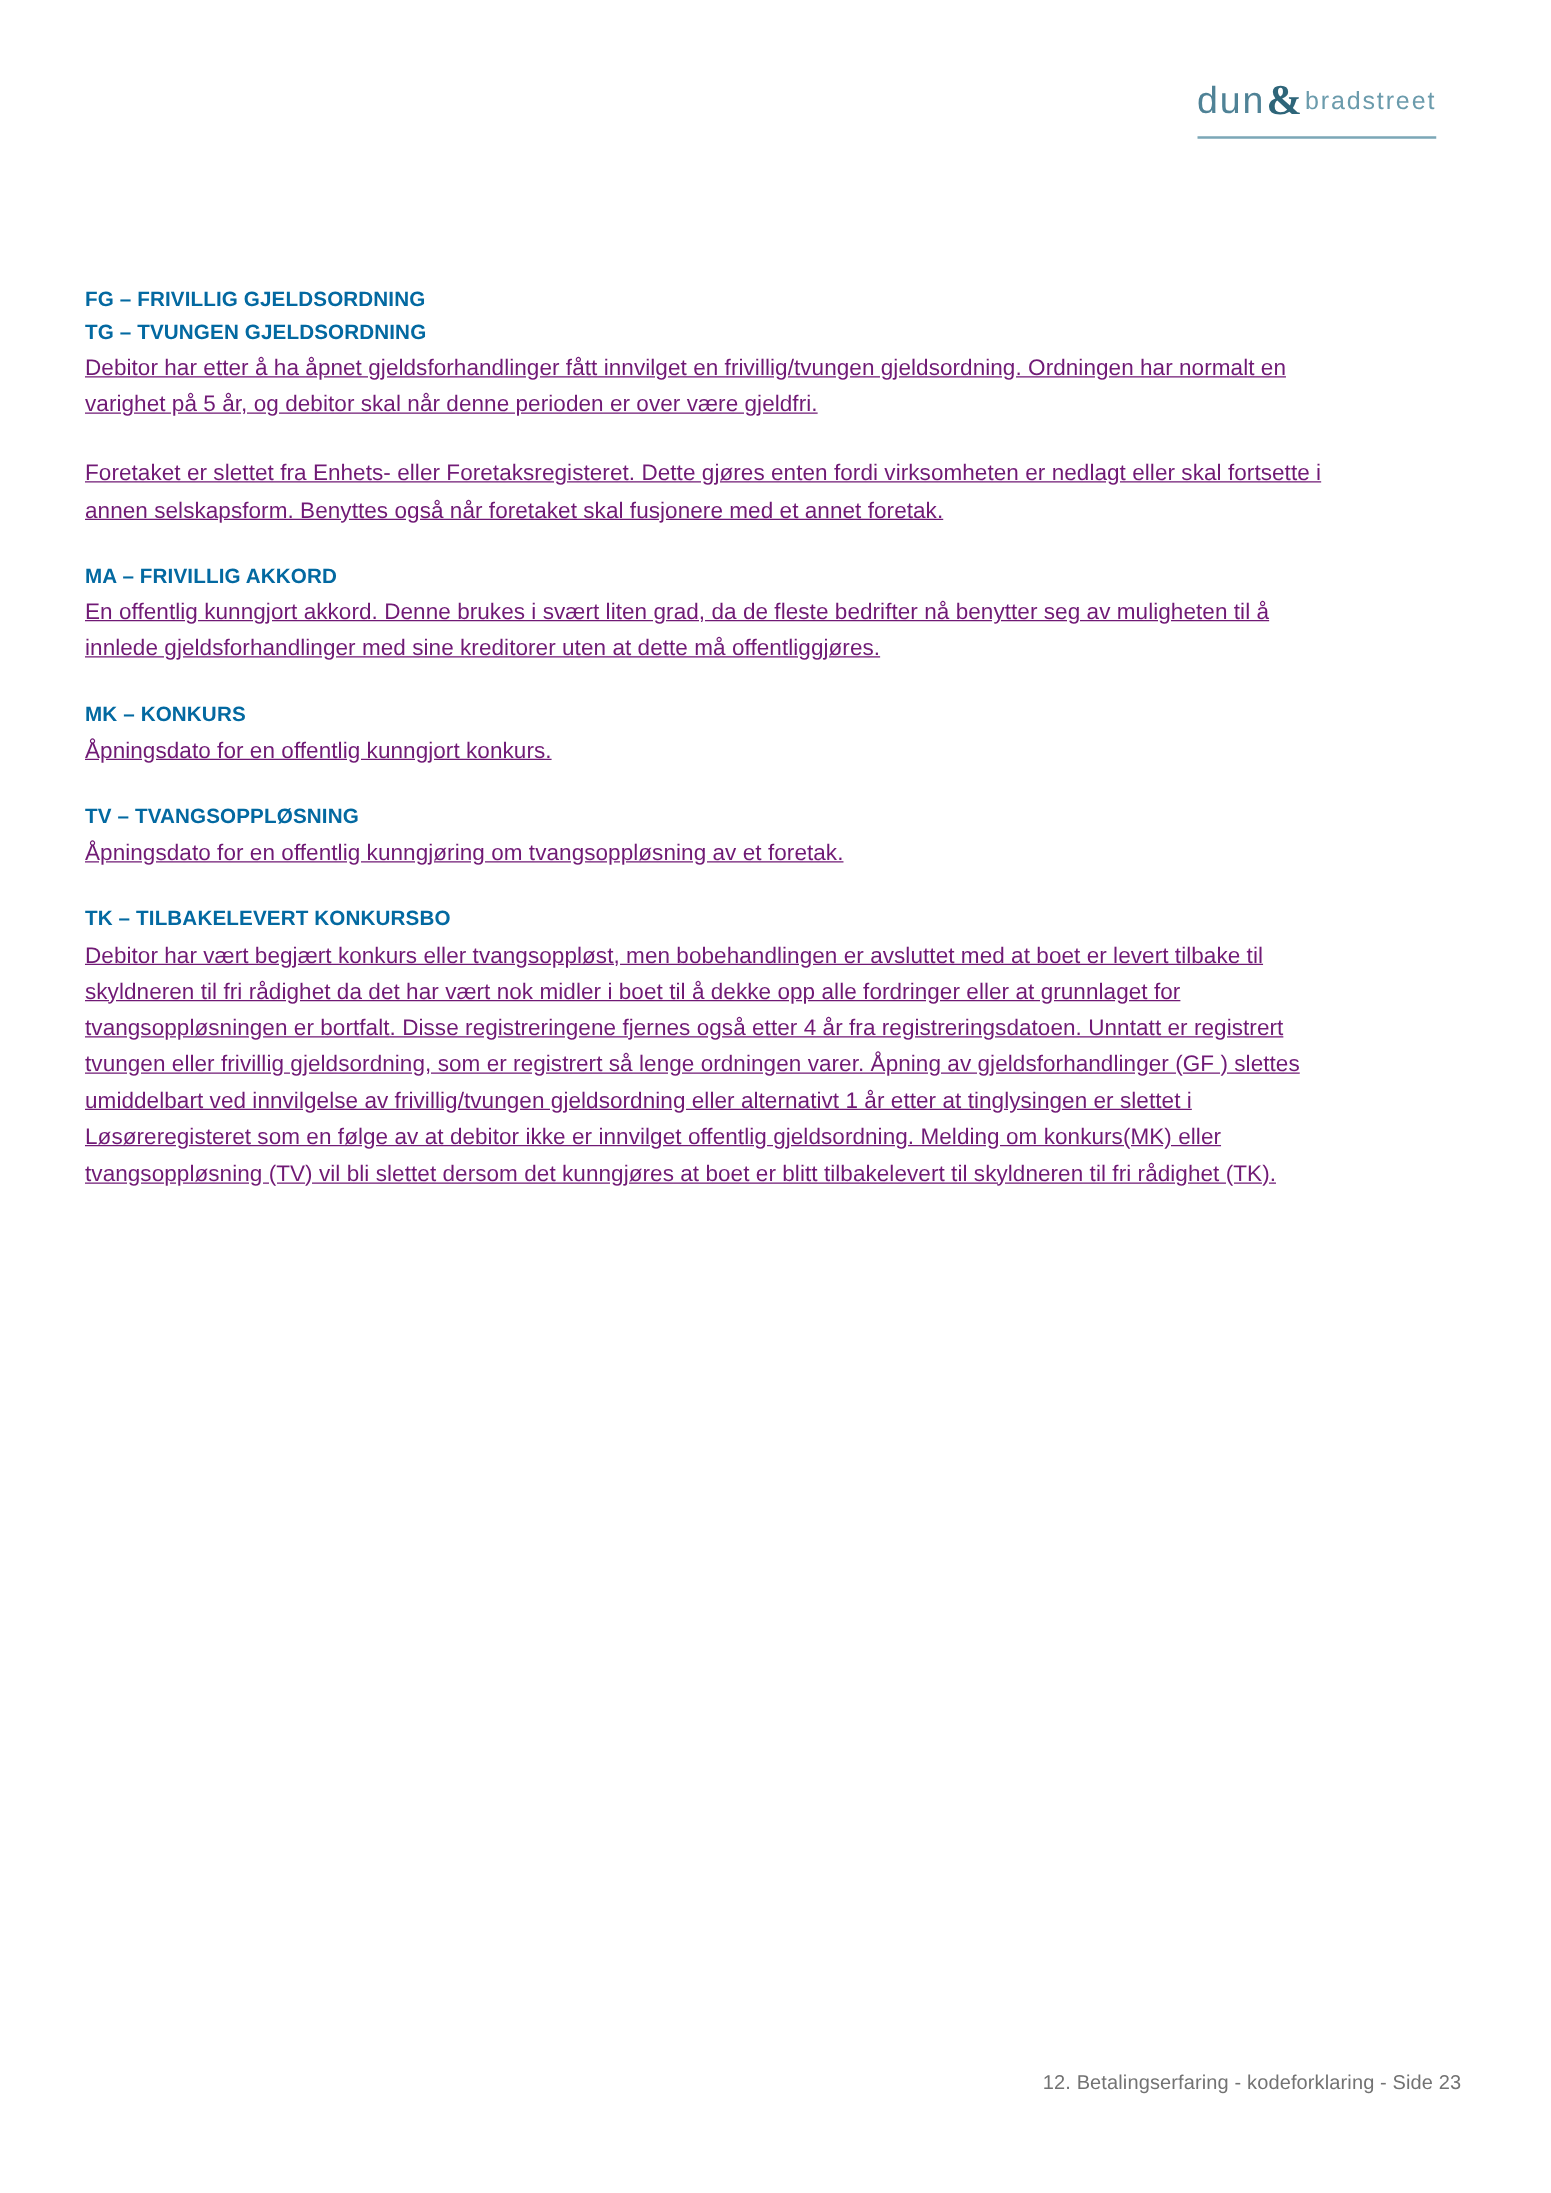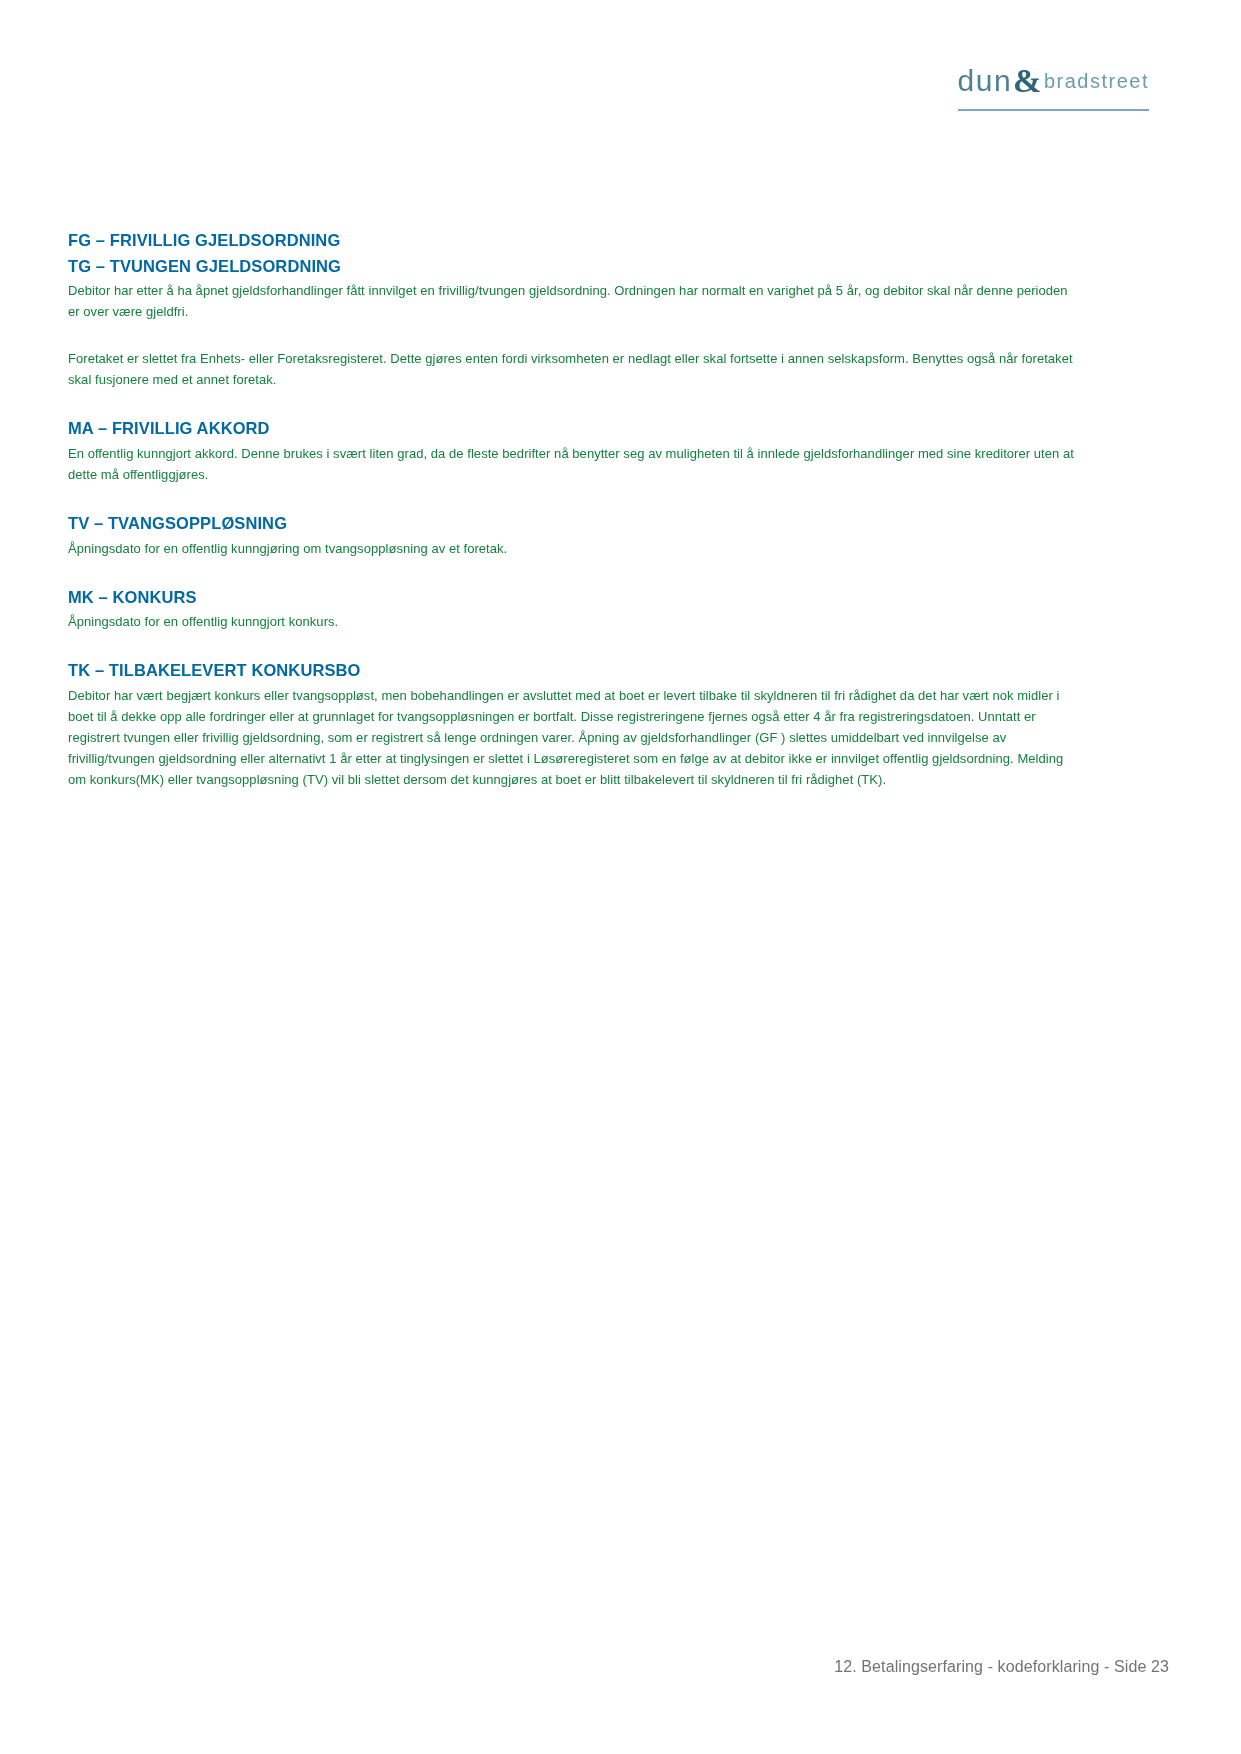--- a/index.html
+++ b/index.html
@@ -81,26 +81,27 @@
     margin-bottom: 0;
   }
   .heading {
     font-size: 16.5px;
     font-weight: 700;
     color: #0369a1;
     line-height: 1.55;
     letter-spacing: 0.1px;
   }
   .body-text {
-    font-size: 13px;
+    font-size: 18px;
     font-weight: 400;
-    color: #15803d;
+    color: #701a75;
     line-height: 1.62;
     letter-spacing: 0.05px;
     margin-top: 1px;
+    text-decoration: underline;
   }
 
   
   .footer {
     position: absolute;
     bottom: 78px;
     right: 72px;
     font-size: 16px;
     color: #737373;
     letter-spacing: 0.1px;
@@ -133,27 +134,27 @@
     <div class="section">
       <div class="body-text">Foretaket er slettet fra Enhets- eller Foretaksregisteret. Dette gjøres enten fordi virksomheten er nedlagt eller skal fortsette i annen selskapsform. Benyttes også når foretaket skal fusjonere med et annet foretak.</div>
     </div>
 
     <div class="section">
       <div class="heading">MA – FRIVILLIG AKKORD</div>
       <div class="body-text">En offentlig kunngjort akkord. Denne brukes i svært liten grad, da de fleste bedrifter nå benytter seg av muligheten til å innlede gjeldsforhandlinger med sine kreditorer uten at dette må offentliggjøres.</div>
     </div>
 
     <div class="section">
-      <div class="heading">TV – TVANGSOPPLØSNING</div>
-      <div class="body-text">Åpningsdato for en offentlig kunngjøring om tvangsoppløsning av et foretak.</div>
+      <div class="heading">MK – KONKURS</div>
+      <div class="body-text">Åpningsdato for en offentlig kunngjort konkurs.</div>
     </div>
 
     <div class="section">
-      <div class="heading">MK – KONKURS</div>
-      <div class="body-text">Åpningsdato for en offentlig kunngjort konkurs.</div>
+      <div class="heading">TV – TVANGSOPPLØSNING</div>
+      <div class="body-text">Åpningsdato for en offentlig kunngjøring om tvangsoppløsning av et foretak.</div>
     </div>
 
     <div class="section">
       <div class="heading">TK – TILBAKELEVERT KONKURSBO</div>
       <div class="body-text">Debitor har vært begjært konkurs eller tvangsoppløst, men bobehandlingen er avsluttet med at boet er levert tilbake til skyldneren til fri rådighet da det har vært nok midler i boet til å dekke opp alle fordringer eller at grunnlaget for tvangsoppløsningen er bortfalt. Disse registreringene fjernes også etter 4 år fra registreringsdatoen. Unntatt er registrert tvungen eller frivillig gjeldsordning, som er registrert så lenge ordningen varer. Åpning av gjeldsforhandlinger (GF ) slettes umiddelbart ved innvilgelse av frivillig/tvungen gjeldsordning eller alternativt 1 år etter at tinglysingen er slettet i Løsøreregisteret som en følge av at debitor ikke er innvilget offentlig gjeldsordning. Melding om konkurs(MK) eller tvangsoppløsning (TV) vil bli slettet dersom det kunngjøres at boet er blitt tilbakelevert til skyldneren til fri rådighet (TK).</div>
     </div>
 
   </div>
 
   <div class="footer">12. Betalingserfaring - kodeforklaring - Side 23</div>

